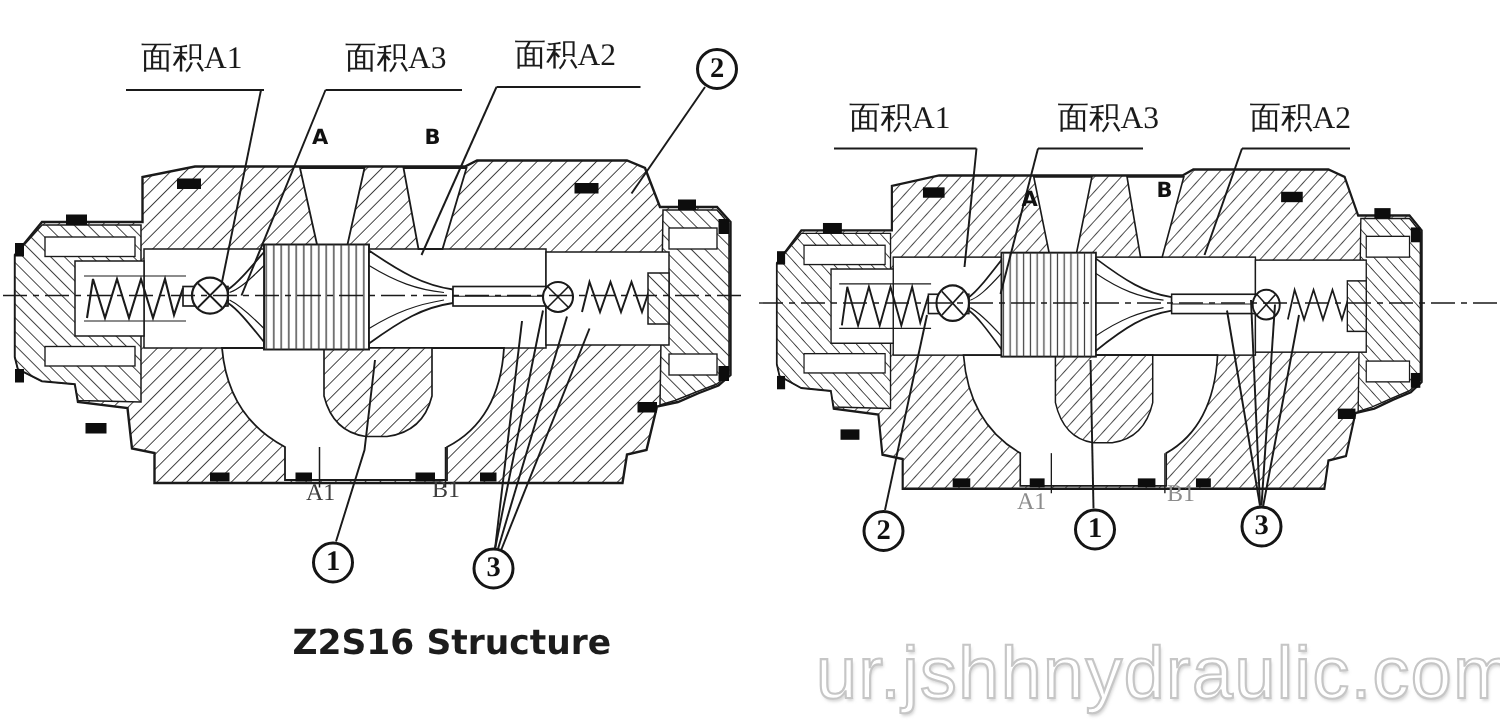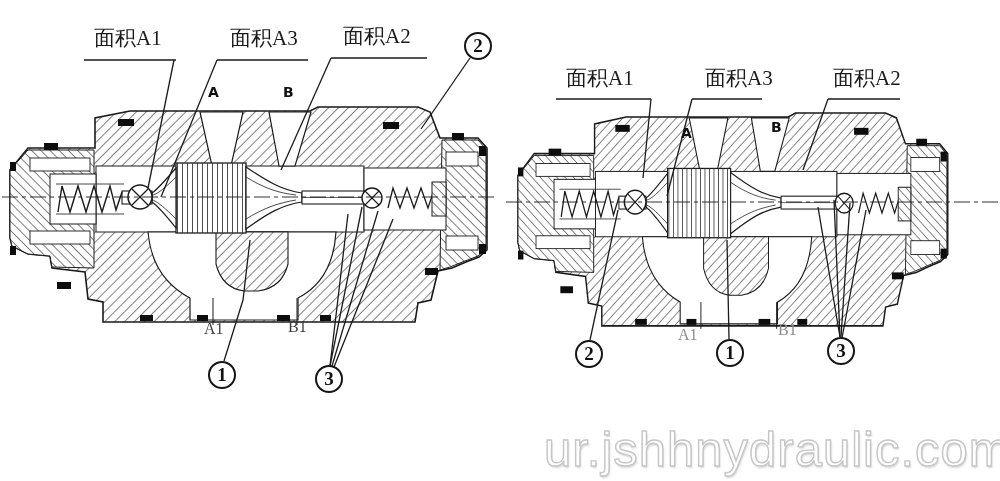--- a/index.html
+++ b/index.html
@@ -180,20 +180,21 @@
   <div class="abs area-label" style="left:94px;top:24px;">面积A1</div>
   <div class="abs area-label" style="left:230px;top:24px;">面积A3</div>
   <div class="abs area-label" style="left:343px;top:22px;">面积A2</div>
   <div class="abs port-letter" style="left:208px;top:84px;">A</div>
   <div class="abs port-letter" style="left:283px;top:84px;">B</div>
   <div class="abs bottom-port dark" style="left:204px;top:320px;">A1</div>
   <div class="abs bottom-port dark" style="left:288px;top:318px;">B1</div>
   <div class="abs callout" style="left:464px;top:32px;">2</div>
   <div class="abs callout" style="left:208px;top:361px;">1</div>
   <div class="abs callout" style="left:315px;top:365px;">3</div>
+  <div class="abs caption" style="left:195px;top:416px;">Z2S16 Structure</div>
 
   <div class="abs area-label" style="left:566px;top:64px;">面积A1</div>
   <div class="abs area-label" style="left:705px;top:64px;">面积A3</div>
   <div class="abs area-label" style="left:833px;top:64px;">面积A2</div>
   <div class="abs port-letter" style="left:681px;top:125px;">A</div>
   <div class="abs port-letter" style="left:771px;top:119px;">B</div>
   <div class="abs bottom-port gray" style="left:678px;top:326px;">A1</div>
   <div class="abs bottom-port gray" style="left:778px;top:321px;">B1</div>
   <div class="abs callout" style="left:575px;top:340px;">2</div>
   <div class="abs callout" style="left:716px;top:339px;">1</div>

